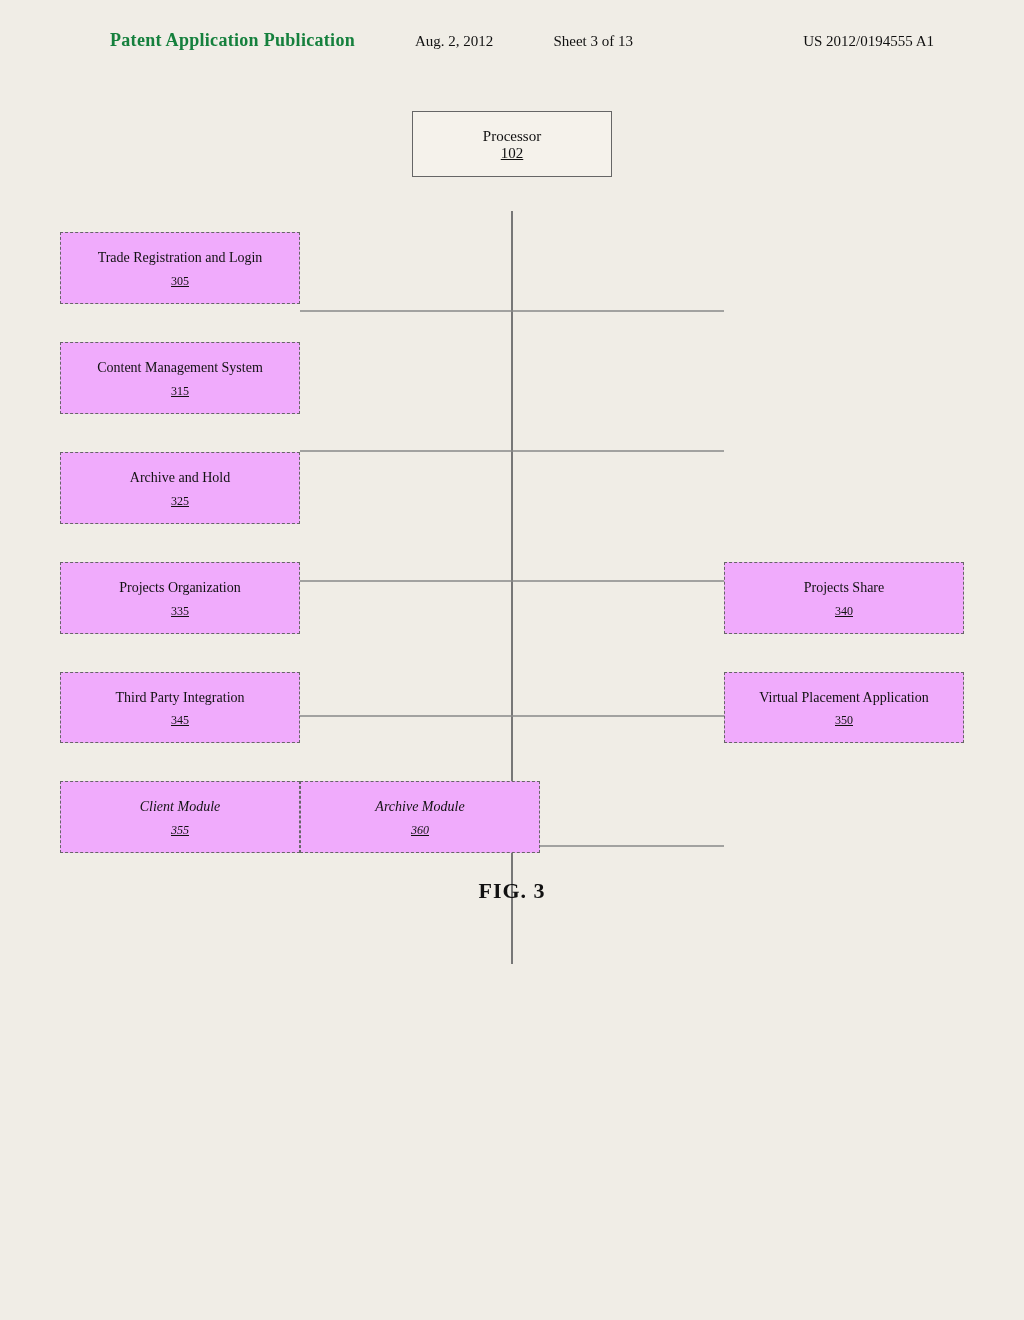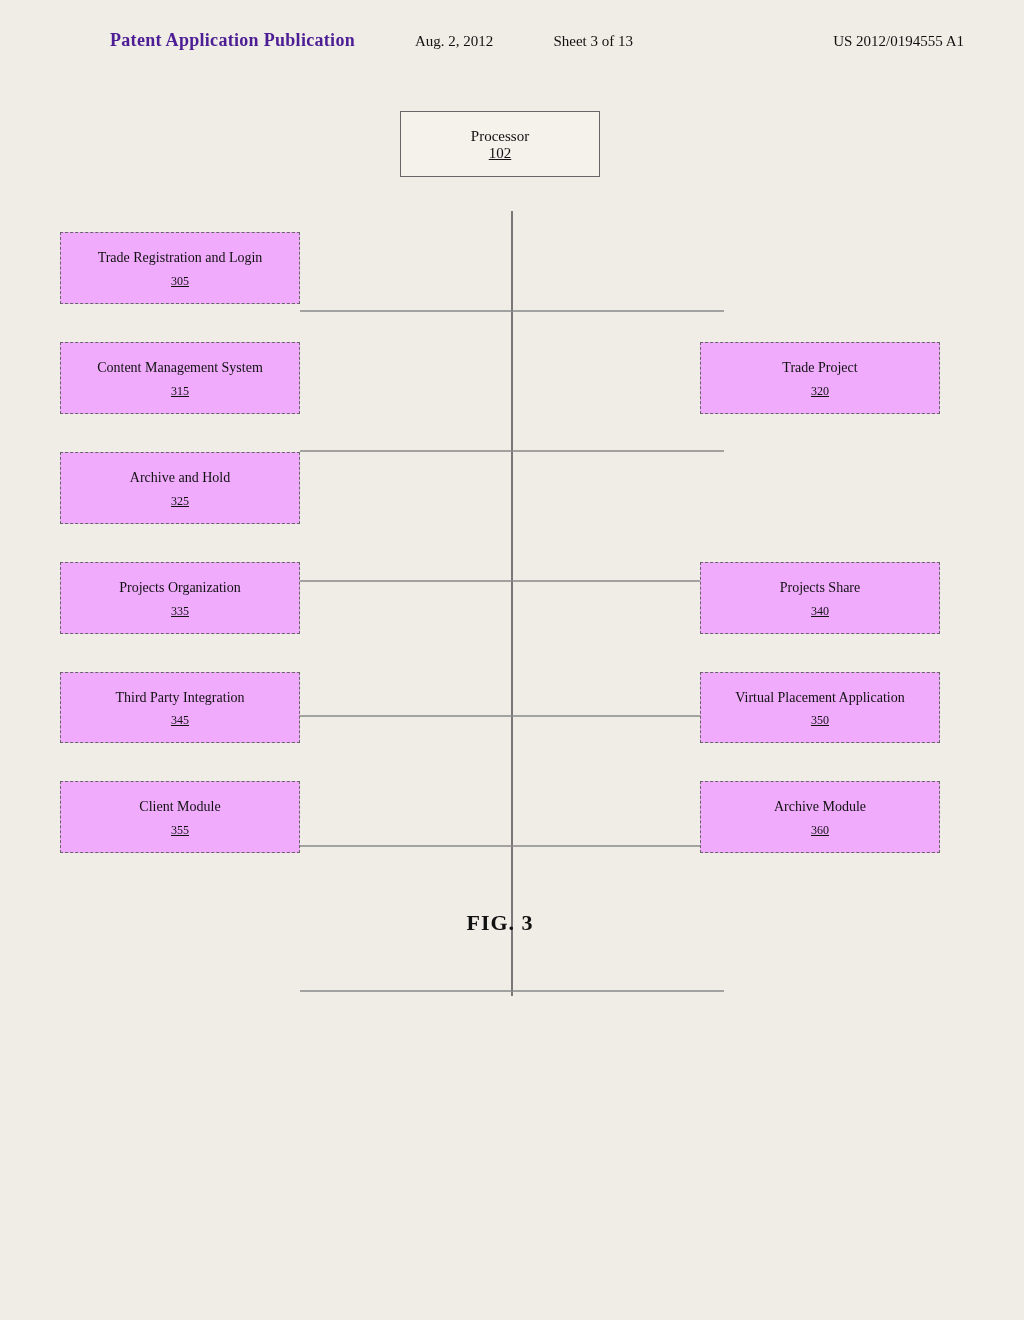--- a/index.html
+++ b/index.html
@@ -23,44 +23,45 @@
     .header {
       display: flex;
       align-items: baseline;
       padding: 30px 60px 10px 110px;
       gap: 40px;
       border-bottom: none;
     }
     .header-title {
       font-weight: bold;
       font-size: 18px;
-      color: #4c1d95;
+      color: #15803d;
       letter-spacing: 0.3px;
     }
     .header-date {
       font-size: 15px;
       color: #111;
       margin-left: 20px;
     }
     .header-sheet {
       font-size: 15px;
       color: #111;
       margin-left: 20px;
     }
     .header-patent {
       font-size: 15px;
       color: #111;
       margin-left: auto;
+      margin-right: 30px;
     }
 
     
     .diagram-area {
       position: relative;
       width: 100%;
-      padding: 20px 84px 60px 60px;
+      padding: 20px 60px 60px 60px;
     }
 
     
     .processor-box {
       position: relative;
       width: 200px;
       margin: 30px auto 0 auto;
       border: 1.5px solid #666;
       padding: 16px 20px 14px 20px;
       background: #f5f2eb;
@@ -155,24 +156,20 @@
         <div class="module-label">Trade Registration and Login</div>
         <div class="module-num">305</div>
       </div>
     </div>
 
     <div style="display:flex;justify-content:space-between;margin-top:38px;position:relative;z-index:2;">
       <div class="module-box">
         <div class="module-label">Content Management System</div>
         <div class="module-num">315</div>
       </div>
-      <div class="module-box">
-        <div class="module-label">Trade Project</div>
-        <div class="module-num">320</div>
-      </div>
     </div>
 
     <div style="display:flex;justify-content:space-between;margin-top:38px;position:relative;z-index:2;">
       <div class="module-box">
         <div class="module-label">Archive and Hold</div>
         <div class="module-num">325</div>
       </div>
     </div>
 
     <div style="display:flex;justify-content:space-between;margin-top:38px;position:relative;z-index:2;">
@@ -190,27 +187,27 @@
       <div class="module-box">
         <div class="module-label">Third Party Integration</div>
         <div class="module-num">345</div>
       </div>
       <div class="module-box">
         <div class="module-label">Virtual Placement Application</div>
         <div class="module-num">350</div>
       </div>
     </div>
 
-    <div style="display:flex;justify-content:space-between;margin-top:38px;position:relative;z-index:2;">
+    <div style="display:flex;margin-top:38px;position:relative;z-index:2;font-style:italic;">
       <div class="module-box">
         <div class="module-label">Client Module</div>
         <div class="module-num">355</div>
       </div>
       <div class="module-box">
         <div class="module-label">Archive Module</div>
         <div class="module-num">360</div>
       </div>
     </div>
 
-    <div class="fig-label" style="margin-top:57px;position:relative;z-index:2;">FIG. 3</div>
+    <div class="fig-label" style="margin-top:25px;position:relative;z-index:2;">FIG. 3</div>
 
   </div>
 </div>
 
 </body></html>

